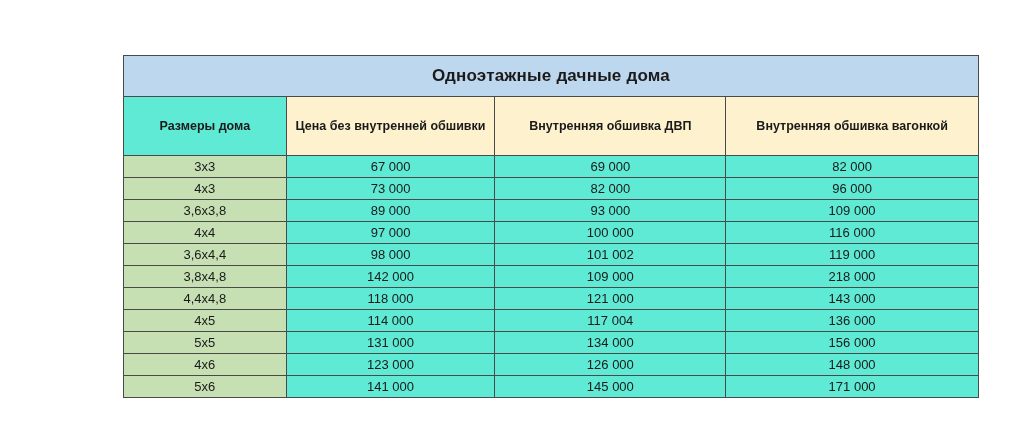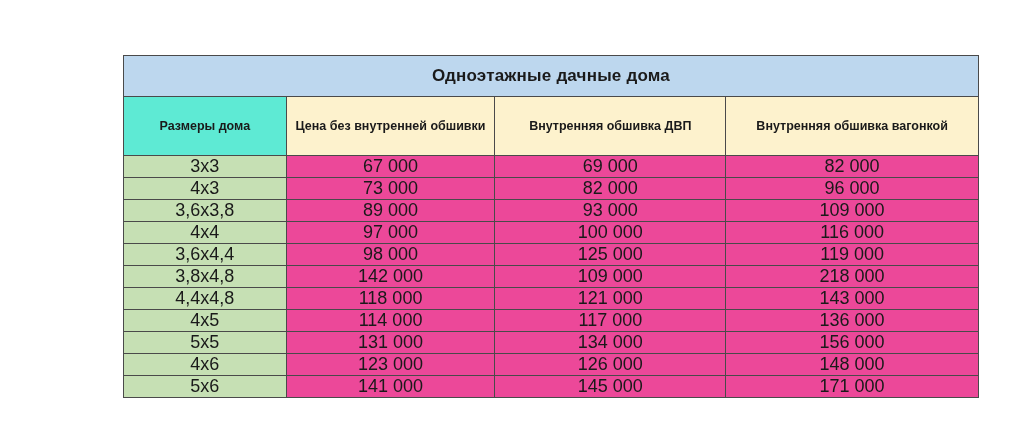--- a/index.html
+++ b/index.html
@@ -59,30 +59,30 @@
   .head-size {
     background: #5eead4;
   }
   .head-price {
     background: #fdf2cd;
   }
 
   
   .body-row td {
     height: 21px;
-    font-size: 18px;
+    font-size: 13px;
     color: #1a1a1a;
     text-align: center;
   }
   .cell-size {
     background: #c6e0b4;
     font-weight: normal;
   }
   .cell-price {
-    background: #ec4899;
+    background: #5eead4;
   }
 
   
   col.c-size  { width: 148px; }
   col.c-p1    { width: 190px; }
   col.c-p2    { width: 210px; }
   col.c-p3    { width: 230px; }
 </style>
 </head>
 <body>
@@ -126,39 +126,39 @@
       </tr>
       <tr class="body-row">
         <td class="cell-size">4х4</td>
         <td class="cell-price">97 000</td>
         <td class="cell-price">100 000</td>
         <td class="cell-price">116 000</td>
       </tr>
       <tr class="body-row">
         <td class="cell-size">3,6х4,4</td>
         <td class="cell-price">98 000</td>
-        <td class="cell-price">125 000</td>
+        <td class="cell-price">101 002</td>
         <td class="cell-price">119 000</td>
       </tr>
       <tr class="body-row">
         <td class="cell-size">3,8х4,8</td>
         <td class="cell-price">142 000</td>
         <td class="cell-price">109 000</td>
         <td class="cell-price">218 000</td>
       </tr>
       <tr class="body-row">
         <td class="cell-size">4,4х4,8</td>
         <td class="cell-price">118 000</td>
         <td class="cell-price">121 000</td>
         <td class="cell-price">143 000</td>
       </tr>
       <tr class="body-row">
         <td class="cell-size">4х5</td>
         <td class="cell-price">114 000</td>
-        <td class="cell-price">117 000</td>
+        <td class="cell-price">117 004</td>
         <td class="cell-price">136 000</td>
       </tr>
       <tr class="body-row">
         <td class="cell-size">5х5</td>
         <td class="cell-price">131 000</td>
         <td class="cell-price">134 000</td>
         <td class="cell-price">156 000</td>
       </tr>
       <tr class="body-row">
         <td class="cell-size">4х6</td>

